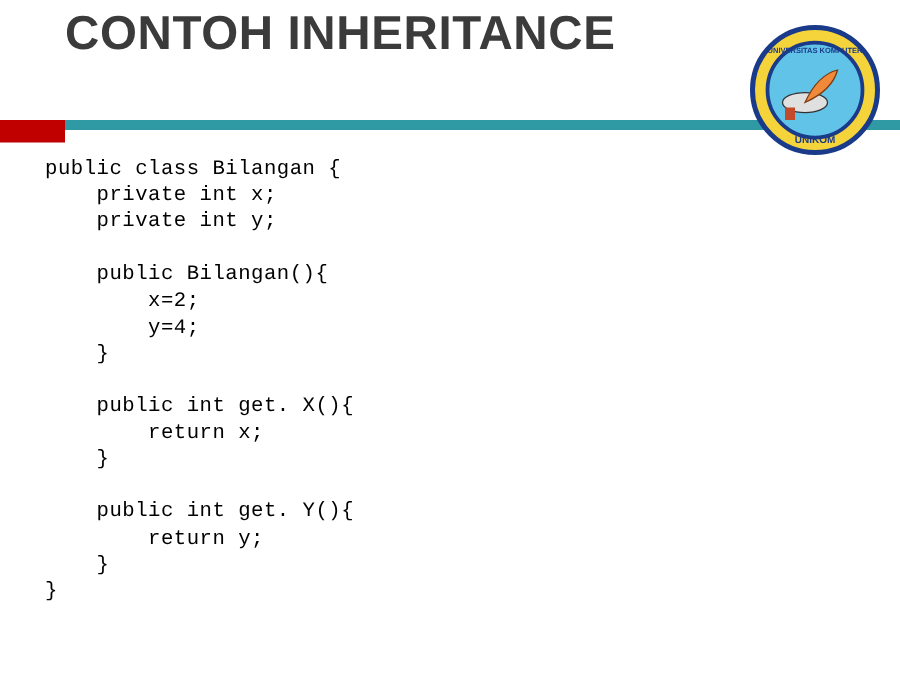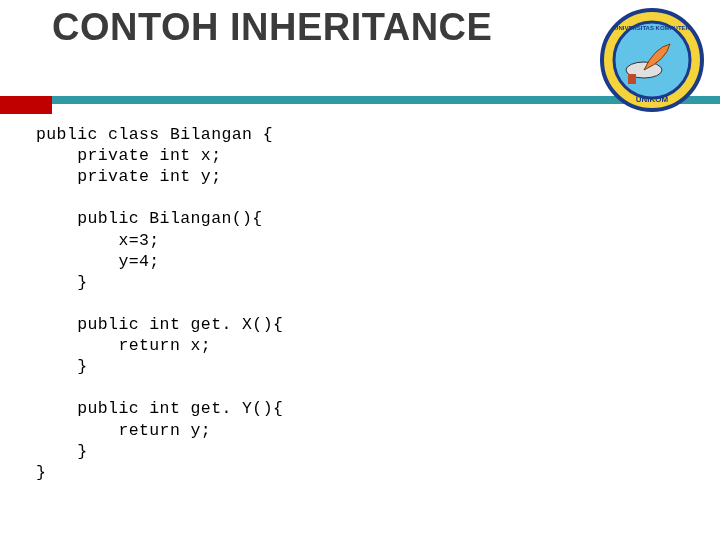--- a/index.html
+++ b/index.html
@@ -3,21 +3,21 @@
 <meta charset="utf-8">
 <style>
   * { margin: 0; padding: 0; box-sizing: border-box; }
   html, body { width: 720px; height: 540px; background: #fff; font-family: Arial, sans-serif; overflow: hidden; }
   .slide { position: relative; width: 720px; height: 540px; }
   .title-block { position: absolute; left: 52px; top: 6px; width: 560px; }
   .title-text { font-size: 38px; font-weight: 700; color: #3b3b3b; letter-spacing: 0.5px; line-height: 1.12; }
   .title-rule { position: absolute; left: 0; top: 96px; width: 720px; height: 18px; }
   .rule-red { position: absolute; left: 0; top: 0; width: 52px; height: 18px; background: #c00000; }
   .rule-teal { position: absolute; left: 52px; top: 0; width: 668px; height: 8px; background: #2f9aa3; }
-  .logo { position: absolute; right: 16px; top: 8px; width: 104px; height: 104px; }
+  .logo { position: absolute; right: 16px; top: 20px; width: 104px; height: 104px; }
   .logo svg { width: 104px; height: 104px; }
   .code { position: absolute; left: 36px; top: 124px; font-family: "Courier New", Courier, monospace; font-size: 16.5px; color: #000; line-height: 1.28; white-space: pre; letter-spacing: 0.4px; }
 </style>
 </head>
 <body>
 
 <div class="slide">
 
   <div class="title-block">
     <div class="title-text">CONTOH INHERITANCE</div>
@@ -39,21 +39,21 @@
       <text x="52" y="22" text-anchor="middle" font-size="6" fill="#1a3a8a" font-family="Arial" font-weight="bold">UNIVERSITAS KOMPUTER</text>
       <text x="52" y="94" text-anchor="middle" font-size="8" fill="#1a3a8a" font-family="Arial" font-weight="bold">UNIKOM</text>
     </svg>
   </div>
 
   <pre class="code">public class Bilangan {
     private int x;
     private int y;
 
     public Bilangan(){
-        x=3;
+        x=2;
         y=4;
     }
 
     public int get. X(){
         return x;
     }
 
     public int get. Y(){
         return y;
     }

